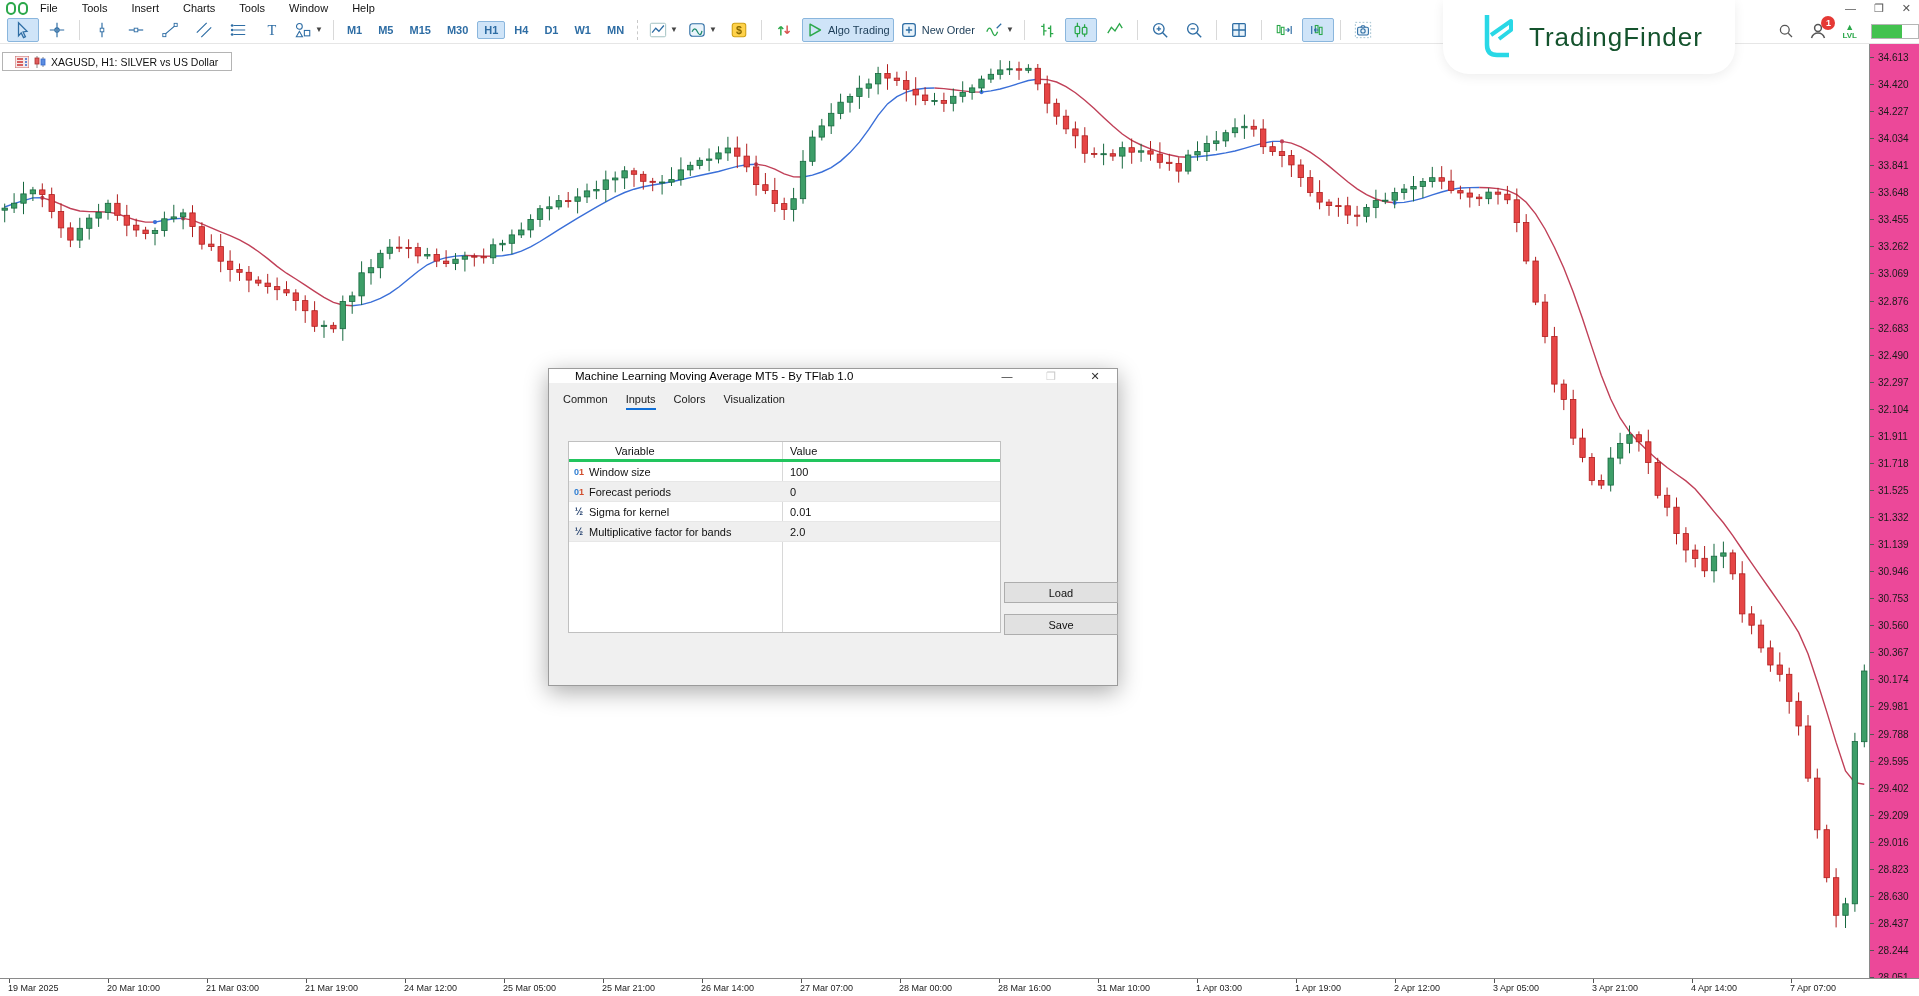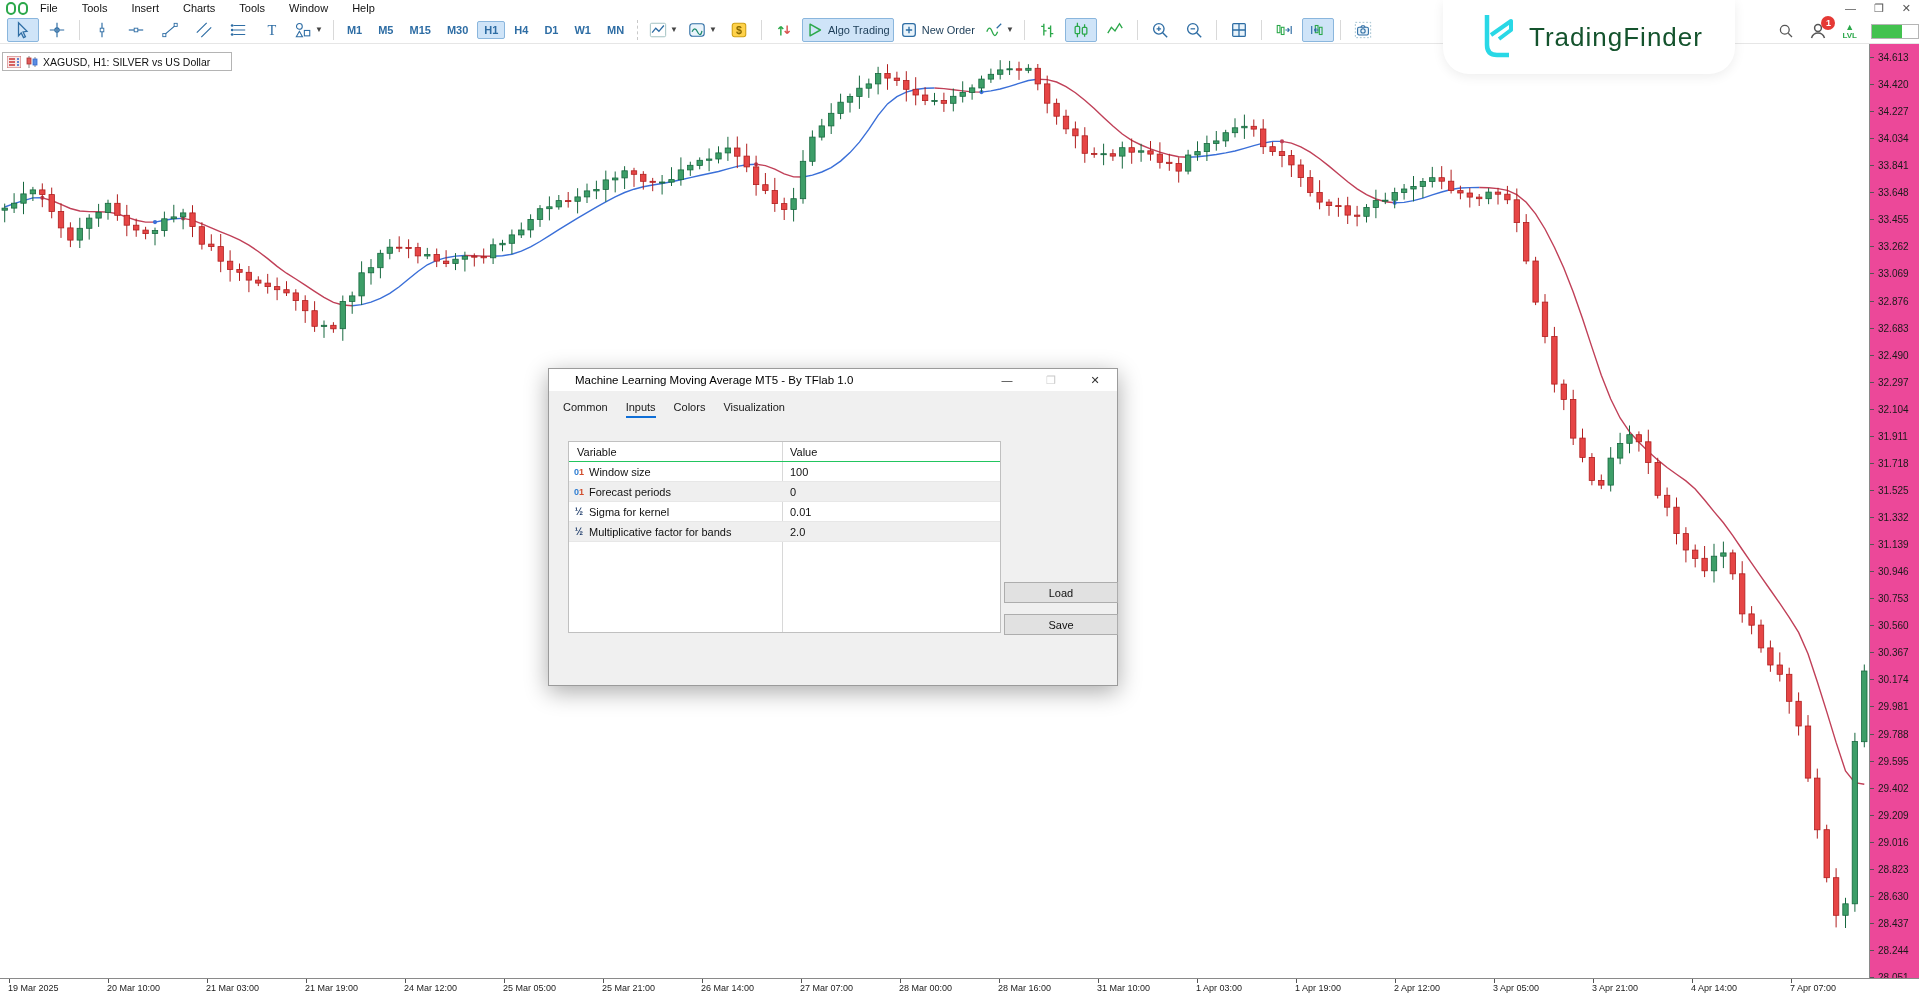--- a/index.html
+++ b/index.html
@@ -33,46 +33,46 @@
   #xp-bar{width:46px;height:13px;border:1px solid #b5b5b5;background:#fff;position:relative;}
   #xp-fill{position:absolute;left:0;top:0;bottom:0;width:65%;background:#43c24f;}
   #avatar-wrap{position:relative;width:20px;height:20px;}
   #badge{position:absolute;right:-7px;top:-5px;width:14px;height:14px;border-radius:50%;background:#e53935;color:#fff;font-size:9px;font-weight:bold;display:flex;align-items:center;justify-content:center;}
 
   
   #watermark{position:absolute;left:1443px;top:0;width:292px;height:74px;background:#fff;border-radius:0 0 26px 26px;box-shadow:0 3px 12px rgba(0,0,0,0.07);display:flex;align-items:center;justify-content:center;z-index:5;}
   #wm-text{font-size:26px;color:#14532d;letter-spacing:1px;margin-left:10px;}
 
   
-  #symbol-box{position:absolute;left:2px;top:52px;height:19px;width:230px;border:1px solid #b4b4b4;background:#fff;display:flex;align-items:center;padding-left:4px;box-sizing:border-box;z-index:6;}
+  #symbol-box{position:absolute;left:2px;top:52px;height:19px;width:230px;border:1px solid #b4b4b4;background:#fff;display:flex;align-items:center;padding-left:12px;box-sizing:border-box;z-index:6;}
   #symbol-box svg{width:14px;height:12px;margin-right:4px;}
   #symbol-label{font-size:10.5px;color:#111;white-space:nowrap;}
 
   
   #chart{position:absolute;left:0;top:44px;width:1869px;height:934px;background:#fff;}
   #price-axis{position:absolute;left:1869px;top:44px;width:50px;height:934px;border-left:1px solid #8a8a8a;background:#ec4899;padding-left:14px;}
   .ptick{position:absolute;left:0;width:4px;height:1px;background:#555;}
   .plabel{position:absolute;left:8px;font-size:10px;color:#1a1a1a;white-space:nowrap;transform:translateY(-50%);}
   #time-axis{position:absolute;left:0;top:978px;width:1919px;height:18px;border-top:1px solid #8a8a8a;background:#fff;}
   .ttick{position:absolute;top:0;width:1px;height:4px;background:#555;}
   .tlabel{position:absolute;top:4px;font-size:9px;color:#1a1a1a;white-space:nowrap;}
 
   
   #dialog{position:absolute;left:548px;top:368px;width:570px;height:318px;background:#f0f0f0;border:1px solid #9b9b9b;box-shadow:0 6px 22px rgba(0,0,0,0.33);z-index:50;box-sizing:border-box;}
-  #dlg-titlebar{height:22px;background:#fff;display:flex;align-items:center;}
+  #dlg-titlebar{height:14px;background:#fff;display:flex;align-items:center;}
   #dlg-title{font-size:11.5px;color:#000;margin-left:26px;flex:1;}
   .dlg-ctl{width:44px;height:30px;display:flex;align-items:center;justify-content:center;font-size:11px;color:#333;}
   .dlg-ctl.disabled{color:#c9c9c9;}
   #dlg-tabs{display:flex;gap:18px;margin:10px 0 0 14px;}
   .dlg-tab{font-size:11px;color:#1a1a1a;padding-bottom:3px;}
   .dlg-tab.active{border-bottom:2px solid #0f6fd7;}
   #dlg-table{position:absolute;left:19px;top:72px;width:433px;height:192px;background:#fff;border:1px solid #c0c0c0;box-sizing:border-box;}
   #col-divider{position:absolute;left:213px;top:0;bottom:0;width:1px;background:#d8d8d8;}
   .trow{position:absolute;left:0;right:0;height:20px;display:flex;align-items:center;border-bottom:1px solid #e7e7e7;box-sizing:border-box;}
-  .trow.header{border-bottom:1px solid #22c55e;}
+  .trow.header{border-bottom:3px solid #22c55e;padding-left:38px;}
   .trow.alt{background:#efefef;}
   .trow .cicon{width:20px;text-align:center;font-size:9px;font-weight:bold;}
   .trow .cvar{font-size:11px;color:#111;}
   .trow .cval{position:absolute;left:221px;font-size:11px;color:#111;}
   .icon-int .d0{color:#2e7dd1;} .icon-int .d1{color:#d14e2e;}
   .icon-half{color:#23406e;font-size:10px;}
   .icon-src span{display:block;width:11px;height:2px;margin:1px auto;}
   .dlg-btn{position:absolute;width:114px;height:21px;background:#e1e1e1;border:1px solid #adadad;font-size:11px;color:#111;display:flex;align-items:center;justify-content:center;box-sizing:border-box;}
   #btn-load{left:455px;top:213px;}
   #btn-save{left:455px;top:245px;}

